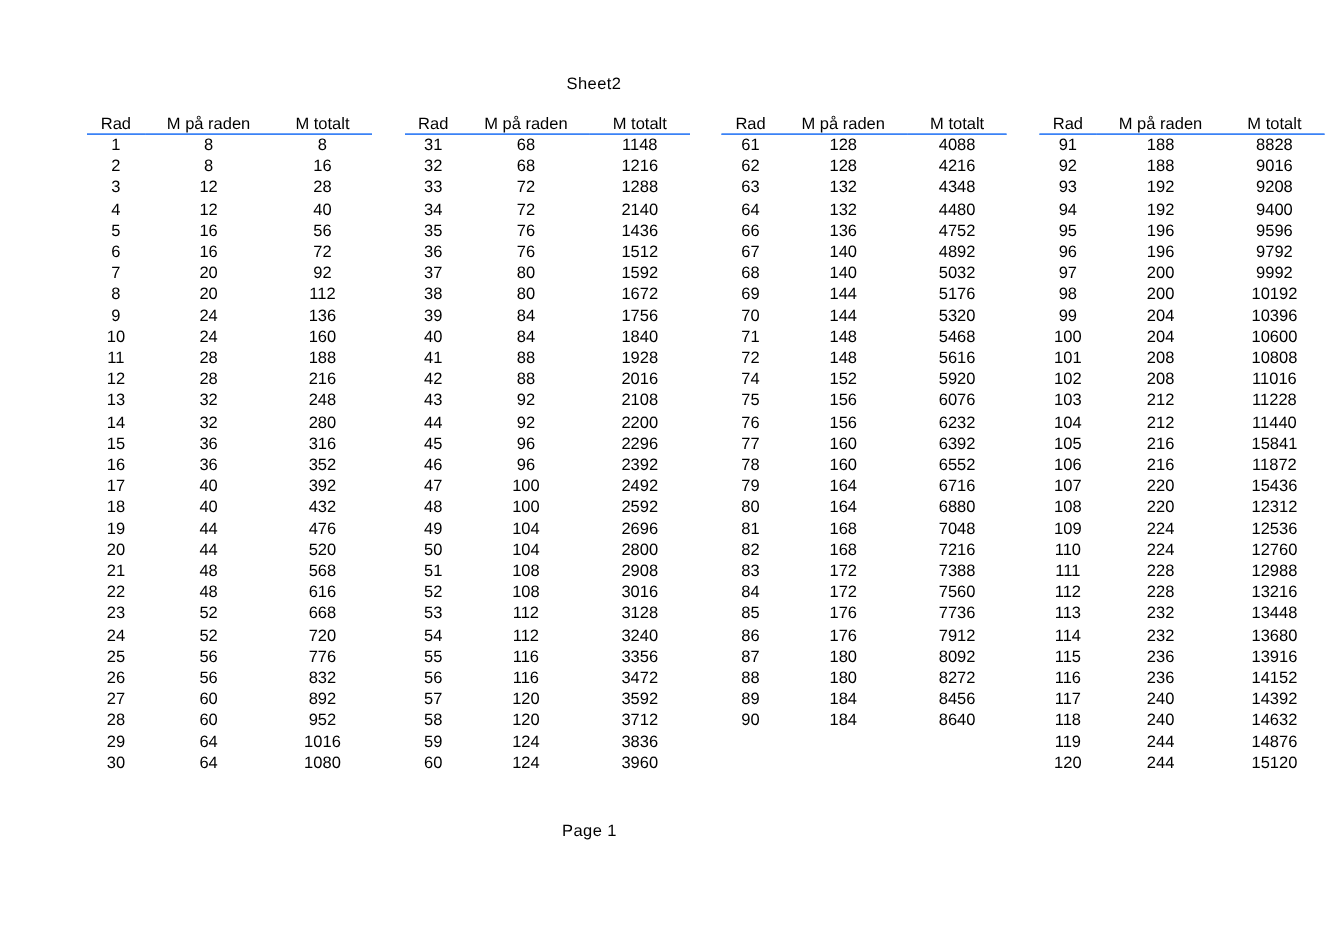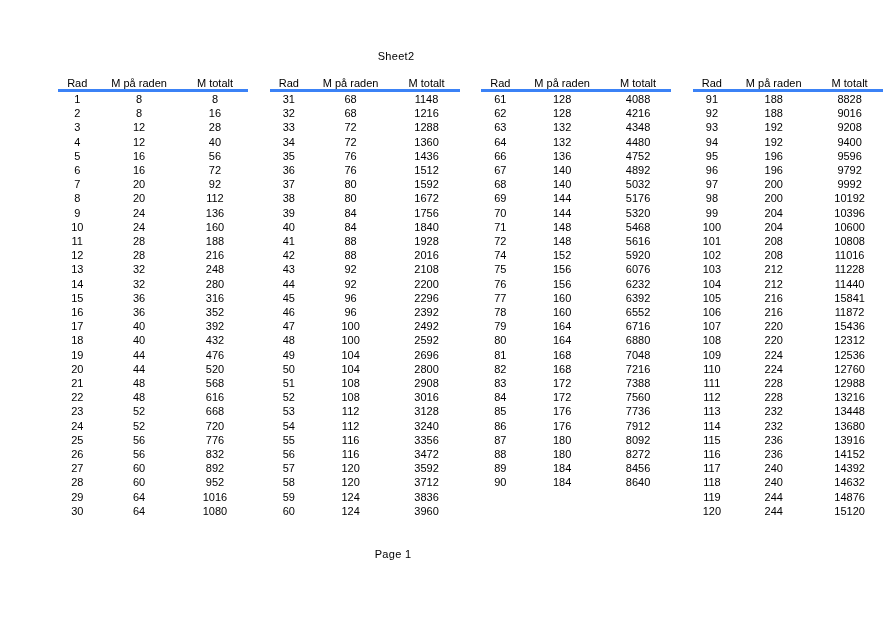--- a/index.html
+++ b/index.html
@@ -51,21 +51,21 @@
   table.grid {
     border-collapse: collapse;
     font-size: 11px;
   }
   table.grid th {
     font-weight: normal;
     font-size: 11px;
     padding: 1px 4px 0 4px;
     text-align: center;
     white-space: nowrap;
-    border-bottom: 3px solid #3b82f6;
+    border-bottom: 1px solid #3b82f6;
   }
   table.grid td {
     font-size: 11px;
     padding: 0px 4px;
     text-align: center;
     white-space: nowrap;
     line-height: 14.2px;
     height: 14.2px;
   }
   .col-rad { width: 32px; }
@@ -263,21 +263,21 @@
             <td class="col-tot">1216</td>
           </tr>
           <tr>
             <td class="col-rad">33</td>
             <td class="col-per">72</td>
             <td class="col-tot">1288</td>
           </tr>
           <tr>
             <td class="col-rad">34</td>
             <td class="col-per">72</td>
-            <td class="col-tot">1360</td>
+            <td class="col-tot">2140</td>
           </tr>
           <tr>
             <td class="col-rad">35</td>
             <td class="col-per">76</td>
             <td class="col-tot">1436</td>
           </tr>
           <tr>
             <td class="col-rad">36</td>
             <td class="col-per">76</td>
             <td class="col-tot">1512</td>

